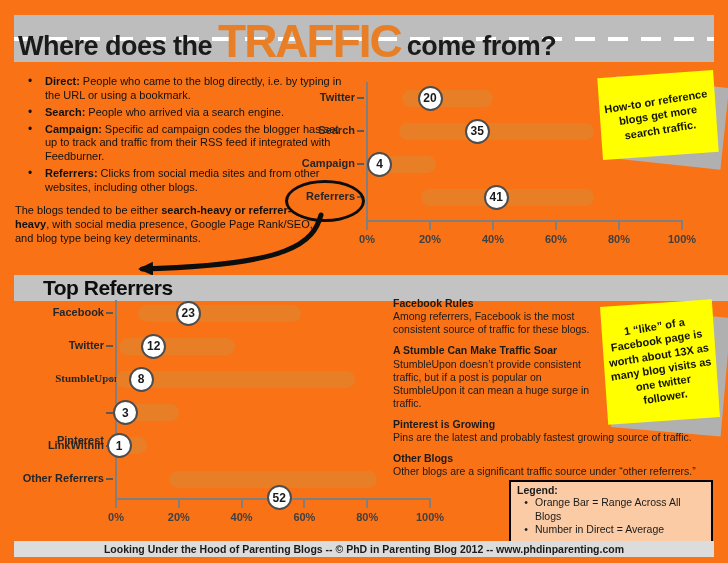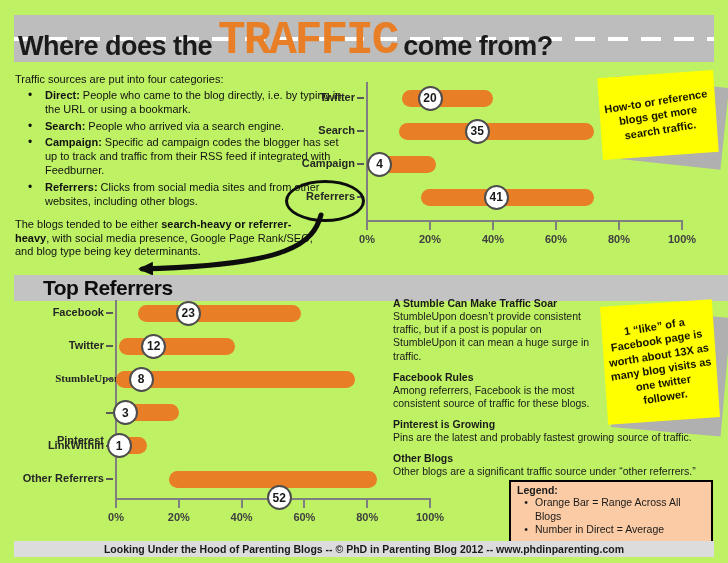--- a/index.html
+++ b/index.html
@@ -1,27 +1,27 @@
 <!DOCTYPE html>
 <html style="--orange: #e87e25; --sticky: #ffff00;"><head>
 <meta charset="utf-8">
 <style>
   html,body{margin:0;padding:0;background:#fff;}
-  .page{position:relative;width:728px;height:563px;background:#bef264;overflow:hidden;
+  .page{position:relative;width:728px;height:563px;background:#f97316;overflow:hidden;
         font-family:"Liberation Sans",sans-serif;color:#1a1a1a;}
 
   
   .road-bar{position:absolute;left:14px;top:15px;width:700px;height:47px;background:#bdbdbd;}
   .road-dashes{position:absolute;left:0;right:0;top:22px;height:4px;
         background:repeating-linear-gradient(90deg,#fff 0 20px,rgba(0,0,0,0) 20px 33px);}
   .title-line{position:absolute;left:4px;top:0;height:47px;display:flex;align-items:flex-end;
         padding-bottom:2px;white-space:nowrap;}
   .title-small{font-size:27px;font-weight:700;color:#1a1a1a;letter-spacing:-0.5px;}
   .title-big{font-size:46px;font-weight:800;letter-spacing:-2px;line-height:0.92;
-        color:var(--orange,#e87e25);margin:0 6px;font-family:Liberation Mono, monospace;}
+        color:var(--orange,#e87e25);margin:0 6px;}
 
   
   .intro{position:absolute;left:15px;top:73px;width:332px;font-size:11px;line-height:1.26;color:#111;}
   .intro .lead{margin:0 0 2px 0;}
   .intro ul{margin:2px 0 0 0;padding:0 0 0 30px;list-style:none;}
   .intro li{position:relative;margin:0 0 3px 0;}
   .intro li .marker{position:absolute;left:-17px;top:-1px;font-size:12px;}
   .term{font-weight:700;margin-right:3px;}
   .summary{margin:9px 0 0 0;width:305px;}
   .bold{font-weight:700;}
@@ -89,21 +89,20 @@
   <div class="road-bar">
     <div class="road-dashes"></div>
     <div class="title-line">
       <span class="title-small">Where does the</span>
       <span class="title-big">TRAFFIC</span>
       <span class="title-small">come from?</span>
     </div>
   </div>
 
   <div class="intro">
-    <p class="lead">Traffic sources are put into four categories:</p>
     <ul>
       <li><span class="marker">•</span><span class="term">Direct:</span><span>People who came to the blog directly, i.e. by typing in the URL or using a bookmark.</span></li>
       <li><span class="marker">•</span><span class="term">Search:</span><span>People who arrived via a search engine.</span></li>
       <li><span class="marker">•</span><span class="term">Campaign:</span><span>Specific ad campaign codes the blogger has set up to track and traffic from their RSS feed if integrated with Feedburner.</span></li>
       <li><span class="marker">•</span><span class="term">Referrers:</span><span>Clicks from social media sites and from other websites, including other blogs.</span></li>
     </ul>
     <p class="summary"><span>The blogs tended to be either </span><span class="bold">search-heavy or referrer-heavy</span><span>, with social media presence, Google Page Rank/SEO, and blog type being key determinants.</span></p>
   </div>
 
   <div class="chart">
@@ -198,26 +197,26 @@
       <div class="bar" style="left: 116px; top: 437.3px; width: 31.4px; height: 17px;"></div>
       <div class="avgcircle" style="left: 106.64px; top: 433.3px; width: 25px; height: 25px;">1</div>
       <div class="catlabel" style="left: 4px; top: 472px; width: 100px;">Other Referrers</div>
       <div class="catdash" style="left: 106px; top: 478px;"></div>
       <div class="bar" style="left: 169.38px; top: 470.5px; width: 207.24px; height: 17px;"></div>
       <div class="avgcircle" style="left: 266.78px; top: 485px; width: 25px; height: 25px;">52</div>
     </div>
 
   <div class="insights">
     <div class="insight narrow">
+      <h3>Facebook Rules</h3>
+      <p>Among referrers, Facebook is the most consistent source of traffic for these blogs.</p>
+    </div>
+    <div class="insight narrow">
       <h3>A Stumble Can Make Traffic Soar</h3>
       <p>StumbleUpon doesn’t provide consistent traffic, but if a post is popular on StumbleUpon it can mean a huge surge in traffic.</p>
-    </div>
-    <div class="insight narrow">
-      <h3>Facebook Rules</h3>
-      <p>Among referrers, Facebook is the most consistent source of traffic for these blogs.</p>
     </div>
     <div class="insight">
       <h3>Pinterest is Growing</h3>
       <p>Pins are the latest and probably fastest growing source of traffic.</p>
     </div>
     <div class="insight">
       <h3>Other Blogs</h3>
       <p>Other blogs are a significant traffic source under “other referrers.”</p>
     </div>
   </div>

